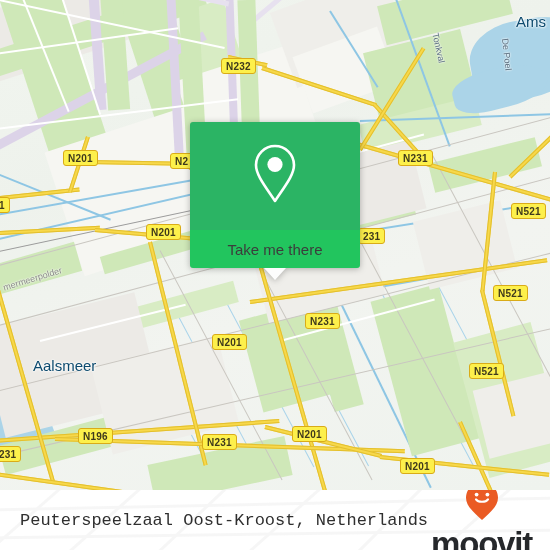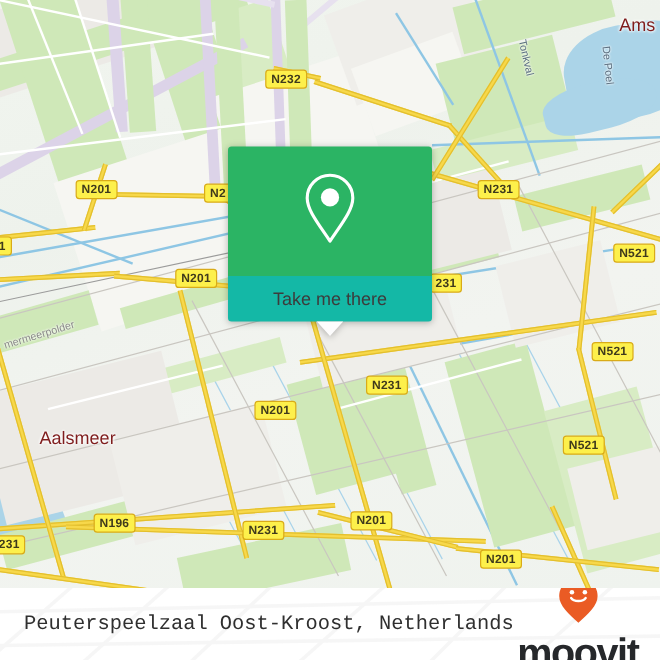--- a/index.html
+++ b/index.html
@@ -57,21 +57,21 @@
     height: 16px;
     padding: 1px 4px 0 4px;
     font-family: "Liberation Sans", sans-serif;
     letter-spacing: 0.2px;
     white-space: nowrap;
     text-align: center;
   }
 
   .placelabel {
     position: absolute;
-    color: #7f1d1d;
+    color: #0c4a6e;
     font-size: 15px;
     font-family: "Liberation Sans", sans-serif;
     white-space: nowrap;
     text-shadow: 0 0 3px #fff, 0 0 3px #fff, 0 0 2px #fff;
   }
   .waterlabel {
     position: absolute;
     color: #5b6f80;
     font-size: 9px;
     font-family: "Liberation Sans", sans-serif;
@@ -95,21 +95,21 @@
     filter: drop-shadow(0 1px 3px rgba(0,0,0,0.28));
   }
   #popup-head {
     height: 108px;
     background: #2bb464;
     border-radius: 3px 3px 0 0;
     display: flex; align-items: center; justify-content: center;
   }
   #popup-body {
     height: 38px;
-    background: #14b8a6;
+    background: #22c55e;
     border-radius: 0 0 3px 3px;
     display: flex; align-items: center; justify-content: center;
   }
   #popup-body .cta {
     font-size: 15px;
     color: #3c3c3c;
     font-family: "Liberation Sans", sans-serif;
   }
   #popup-tail {
     position: absolute;

